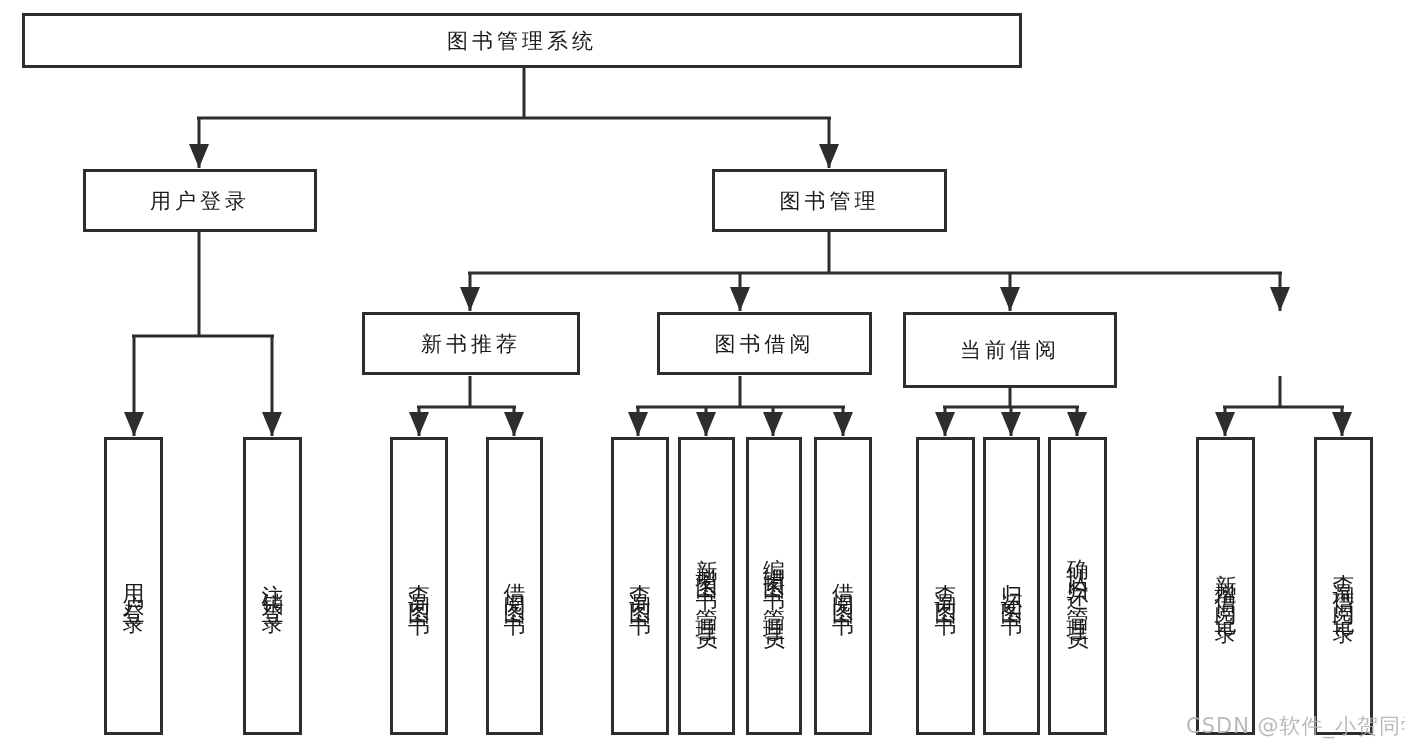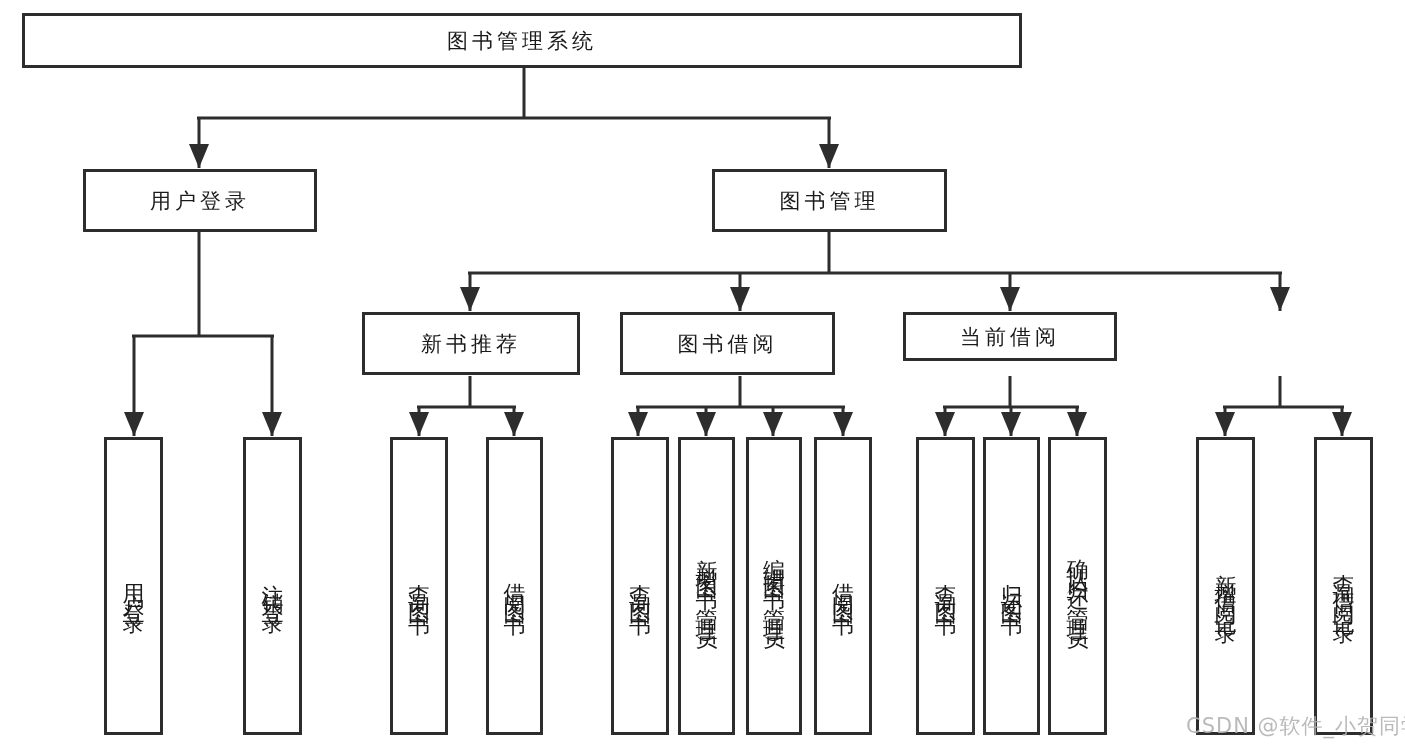--- a/index.html
+++ b/index.html
@@ -104,22 +104,22 @@
       <path d="M1342 407 V436" marker-end="url(#arw)"></path>
     </g>
   </svg>
 
   <div class="box h-box" style="left:22px;top:13px;width:1000px;height:55px">图书管理系统</div>
 
   <div class="box h-box" style="left:83px;top:169px;width:234px;height:63px">用户登录</div>
   <div class="box h-box" style="left:712px;top:169px;width:235px;height:63px">图书管理</div>
 
   <div class="box h-box" style="left:362px;top:312px;width:218px;height:63px">新书推荐</div>
-  <div class="box h-box" style="left:620px;top:312px;width:215px;height:63px">图书借阅</div>
-  <div class="box h-box" style="left:903px;top:312px;width:214px;height:49px">当前借阅</div>
+  <div class="box h-box" style="left:657px;top:312px;width:215px;height:63px">图书借阅</div>
+  <div class="box h-box" style="left:903px;top:312px;width:214px;height:76px">当前借阅</div>
 
   <div class="box v-box" style="left:104px;top:437px;width:59px;height:298px">用户登录</div>
   <div class="box v-box" style="left:243px;top:437px;width:59px;height:298px">注销登录</div>
 
   <div class="box v-box" style="left:390px;top:437px;width:58px;height:298px">查询图书</div>
   <div class="box v-box" style="left:486px;top:437px;width:57px;height:298px">借阅图书</div>
 
   <div class="box v-box" style="left:611px;top:437px;width:58px;height:298px">查询图书</div>
   <div class="box v-box" style="left:678px;top:437px;width:57px;height:298px">新增图书（管理员）</div>
   <div class="box v-box" style="left:746px;top:437px;width:56px;height:298px">编辑图书（管理员）</div>

